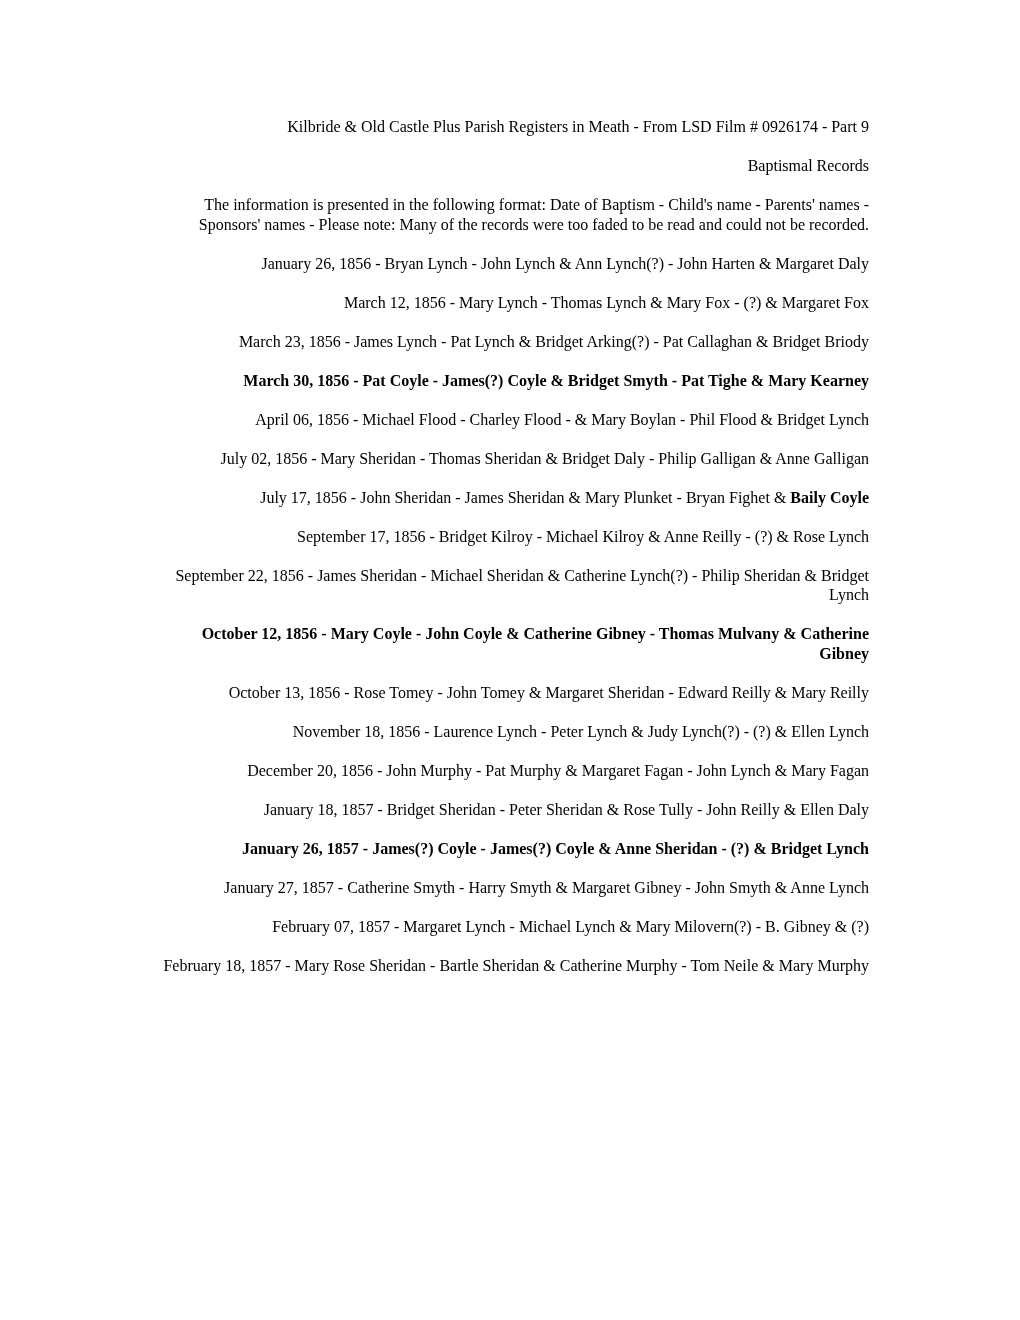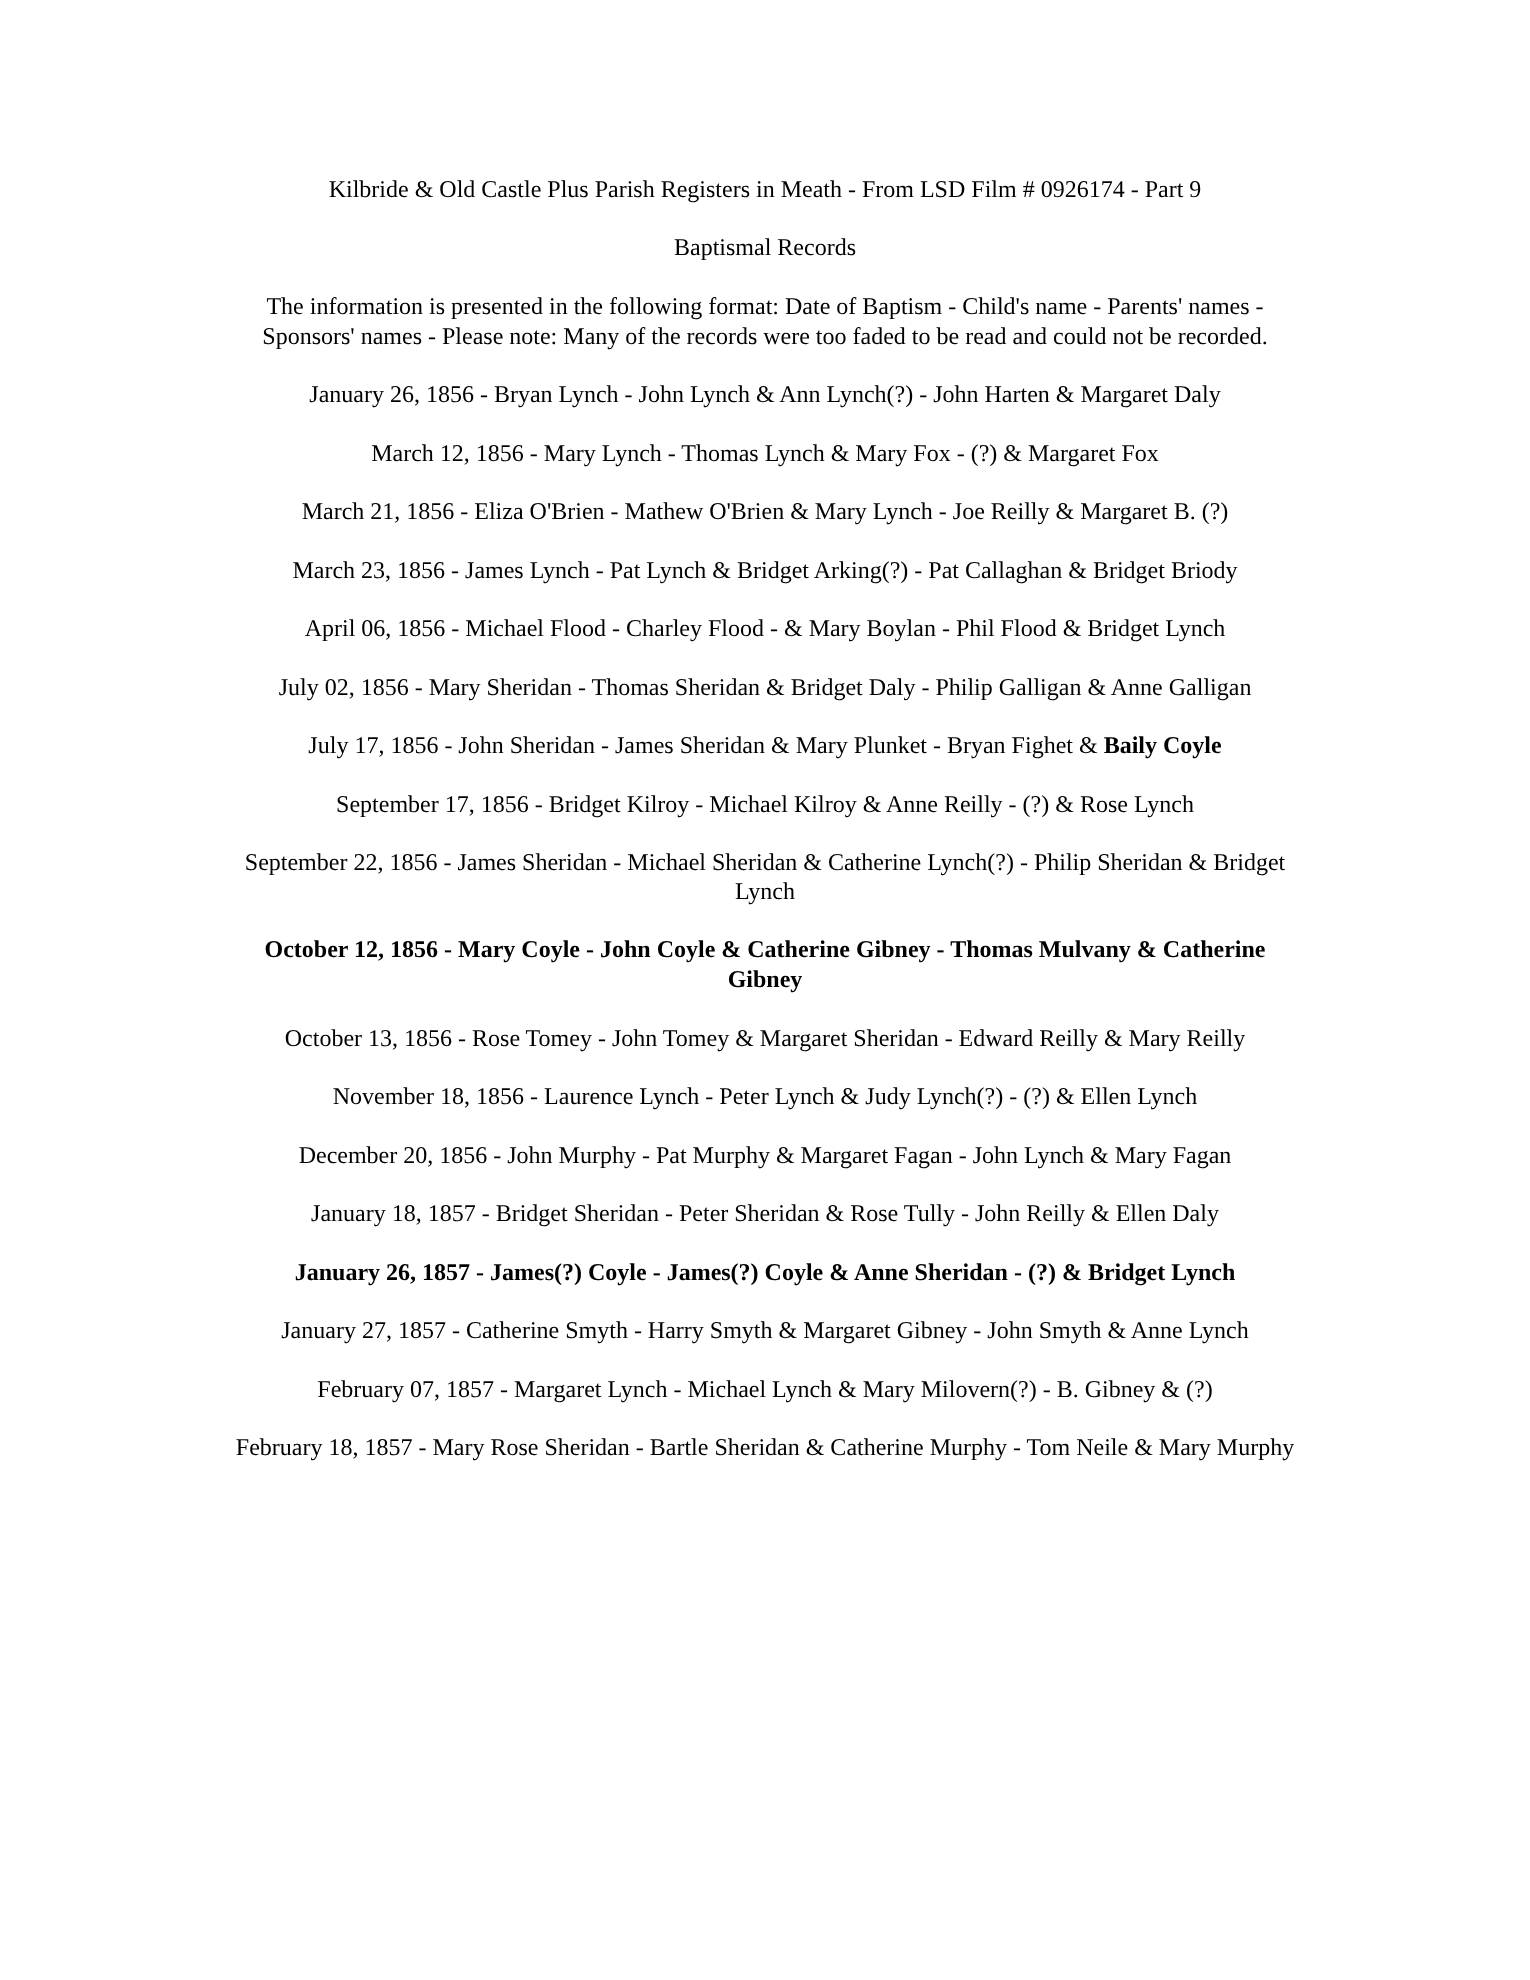--- a/index.html
+++ b/index.html
@@ -17,39 +17,39 @@
     box-sizing: border-box;
     width: 1020px;
     height: 1320px;
     padding: 117px 151px 0 151px;
     overflow: hidden;
   }
   .page p {
     font-size: 16px;
     line-height: 19.5px;
     margin: 0 0 19.5px 0;
-    text-align: center;
+    text-align: right;
     word-spacing: normal;
   }
   .page p b {
     font-weight: bold;
   }
 </style>
 </head>
 <body>
 
 <div class="page">
   <p>Kilbride &amp; Old Castle Plus Parish Registers in Meath - From LSD Film # 0926174 - Part 9</p>
   <p>Baptismal Records</p>
   <p>The information is presented in the following format: Date of Baptism - Child's name - Parents' names - Sponsors' names - Please note: Many of the records were too faded to be read and could not be recorded.</p>
   <div id="records">
       <p><span>January 26, 1856 - Bryan Lynch - John Lynch &amp; Ann Lynch(?) - John Harten &amp; Margaret Daly</span></p>
       <p><span>March 12, 1856 - Mary Lynch - Thomas Lynch &amp; Mary Fox - (?) &amp; Margaret Fox</span></p>
-      <p><span>March 21, 1856 - Eliza O'Brien - Mathew O'Brien &amp; Mary Lynch - Joe Reilly &amp; Margaret B. (?)</span></p>
       <p><span>March 23, 1856 - James Lynch - Pat Lynch &amp; Bridget Arking(?) - Pat Callaghan &amp; Bridget Briody</span></p>
+      <p><b>March 30, 1856 - Pat Coyle - James(?) Coyle &amp; Bridget Smyth - Pat Tighe &amp; Mary Kearney</b></p>
       <p><span>April 06, 1856 - Michael Flood - Charley Flood - &amp; Mary Boylan - Phil Flood &amp; Bridget Lynch</span></p>
       <p><span>July 02, 1856 - Mary Sheridan - Thomas Sheridan &amp; Bridget Daly - Philip Galligan &amp; Anne Galligan</span></p>
       <p><span>July 17, 1856 - John Sheridan - James Sheridan &amp; Mary Plunket - Bryan Fighet &amp; </span><b>Baily Coyle</b></p>
       <p><span>September 17, 1856 - Bridget Kilroy - Michael Kilroy &amp; Anne Reilly - (?) &amp; Rose Lynch</span></p>
       <p><span>September 22, 1856 - James Sheridan - Michael Sheridan &amp; Catherine Lynch(?) - Philip Sheridan &amp; Bridget Lynch</span></p>
       <p><b>October 12, 1856 - Mary Coyle - John Coyle &amp; Catherine Gibney - Thomas Mulvany &amp; Catherine Gibney</b></p>
       <p><span>October 13, 1856 - Rose Tomey - John Tomey &amp; Margaret Sheridan - Edward Reilly &amp; Mary Reilly</span></p>
       <p><span>November 18, 1856 - Laurence Lynch - Peter Lynch &amp; Judy Lynch(?) - (?) &amp; Ellen Lynch</span></p>
       <p><span>December 20, 1856 - John Murphy - Pat Murphy &amp; Margaret Fagan - John Lynch &amp; Mary Fagan</span></p>
       <p><span>January 18, 1857 - Bridget Sheridan - Peter Sheridan &amp; Rose Tully - John Reilly &amp; Ellen Daly</span></p>

